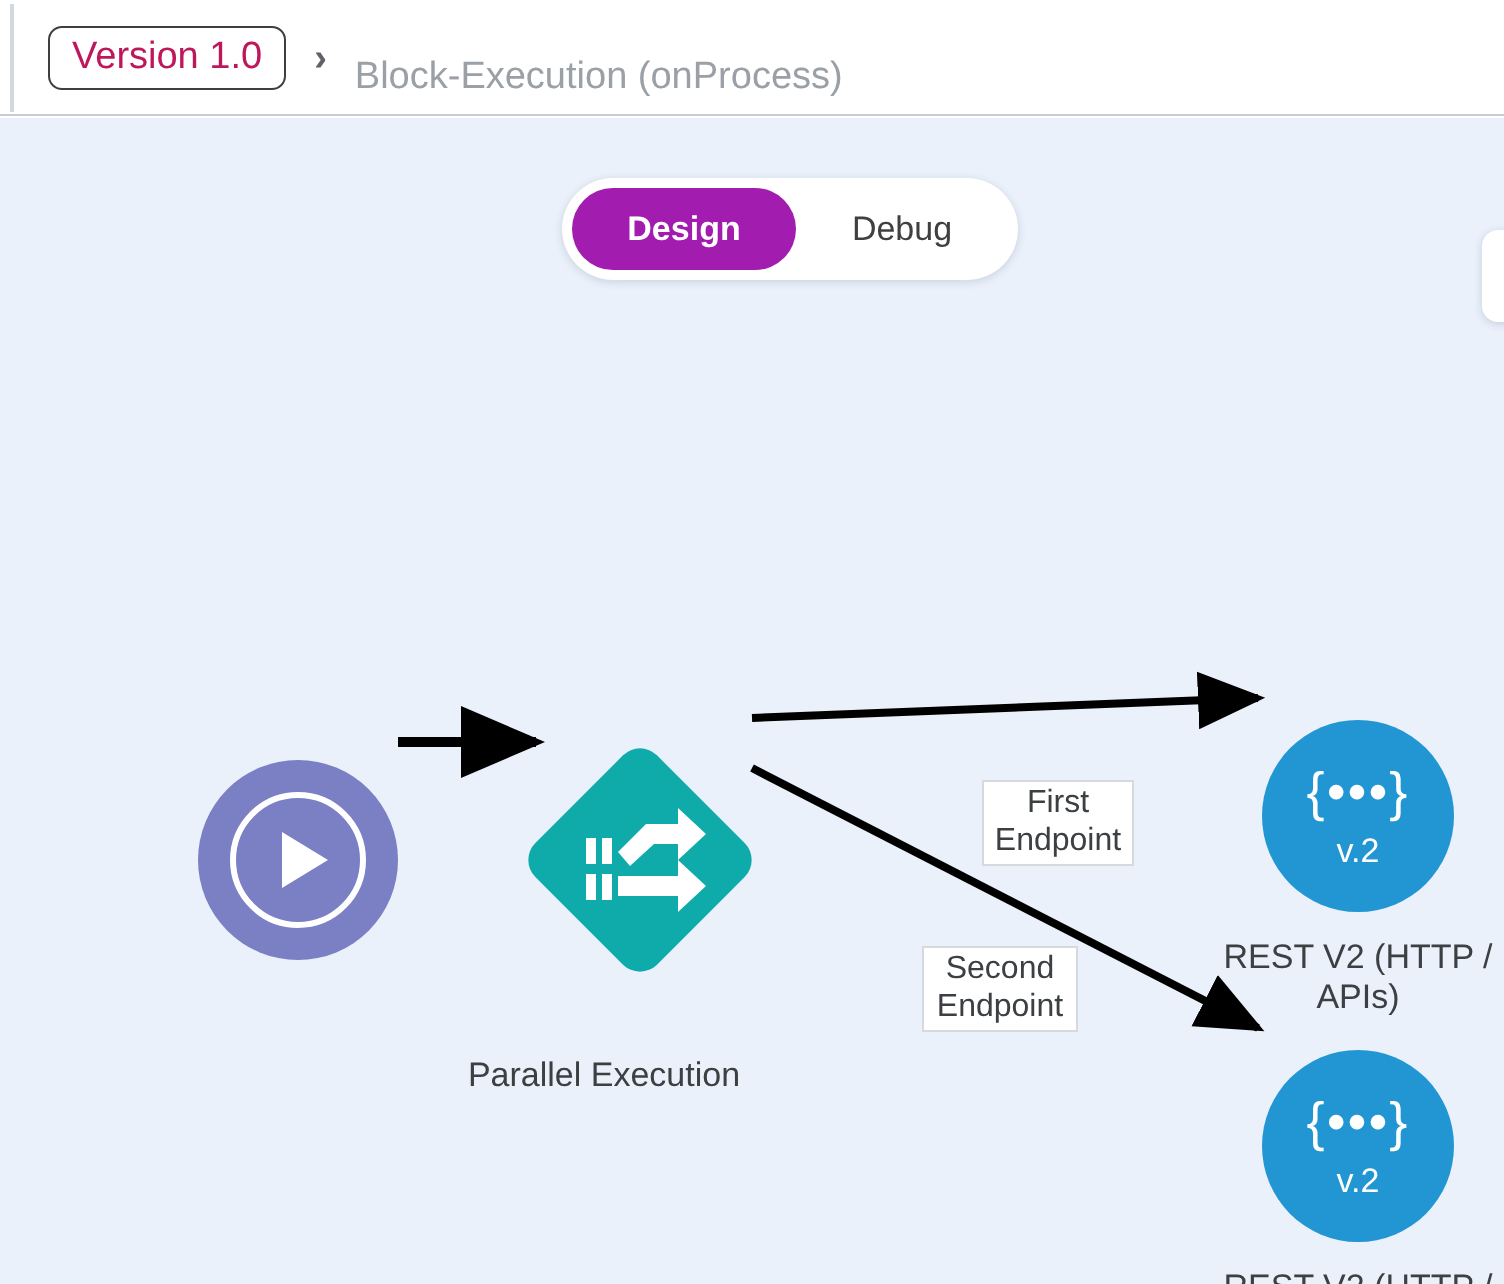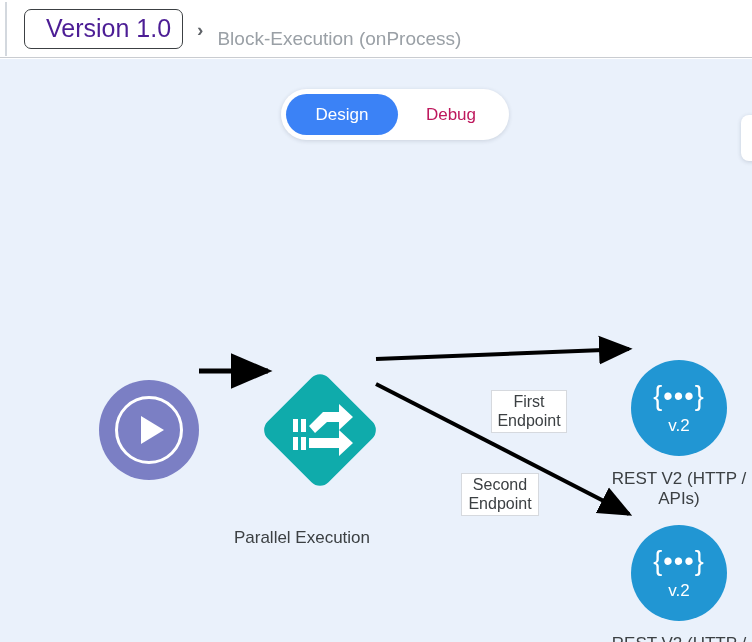--- a/index.html
+++ b/index.html
@@ -38,23 +38,23 @@
     position: absolute;
     left: 24px; top: 0;
     height: 58px;
     display: flex;
     align-items: center;
     gap: 14px;
   }
   .version-chip {
     border: 1px solid #3c4043;
     border-radius: 7px;
-    padding: 4px 11px 5px 21px;
-    font-size: 25px;
-    color: #4c1d95;
+    padding: 4px 11px 5px 11px;
+    font-size: 19px;
+    color: #be185d;
     line-height: 1.15;
     background: #ffffff;
     white-space: nowrap;
   }
   .crumb-sep {
     font-size: 19px;
     color: #5f6368;
     font-weight: bold;
     line-height: 1;
   }
@@ -97,22 +97,22 @@
   .mode-btn {
     height: 41px;
     border-radius: 21px;
     display: flex;
     align-items: center;
     justify-content: center;
     font-size: 17px;
     cursor: pointer;
     user-select: none;
   }
-  .mode-btn.design { width: 112px; background: #3b82f6; color: #ffffff; font-weight: normal; }
-  .mode-btn.debug  { width: 106px; background: transparent; color: #be185d; }
+  .mode-btn.design { width: 112px; background: #a21caf; color: #ffffff; font-weight: bold; }
+  .mode-btn.debug  { width: 106px; background: transparent; color: #404040; }
 
   
   .side-peek {
     position: absolute;
     left: 741px; top: 56px;
     width: 22px; height: 46px;
     background: #ffffff;
     border-radius: 8px;
     box-shadow: 0 1px 4px rgba(40,50,70,0.18);
   }

